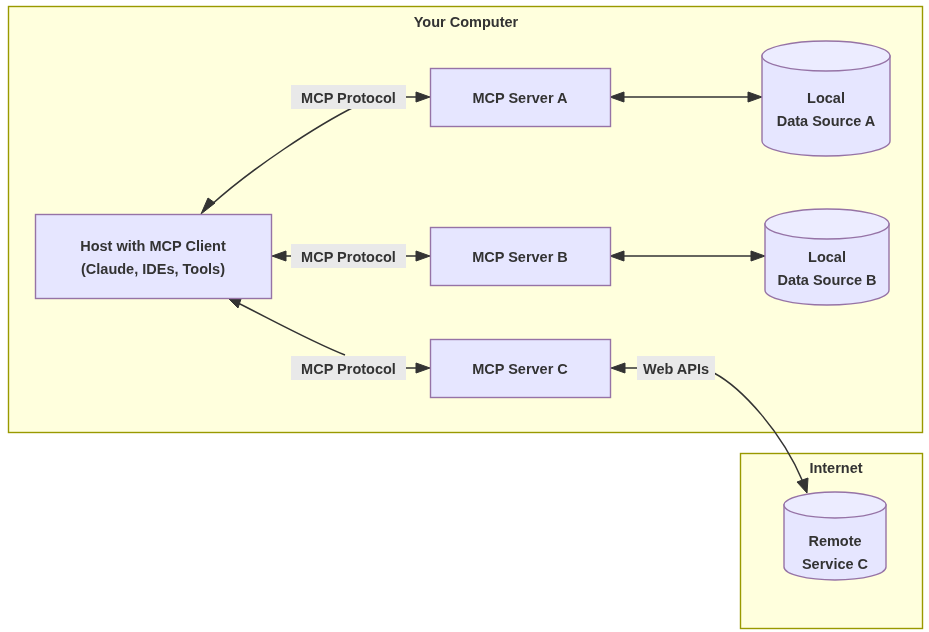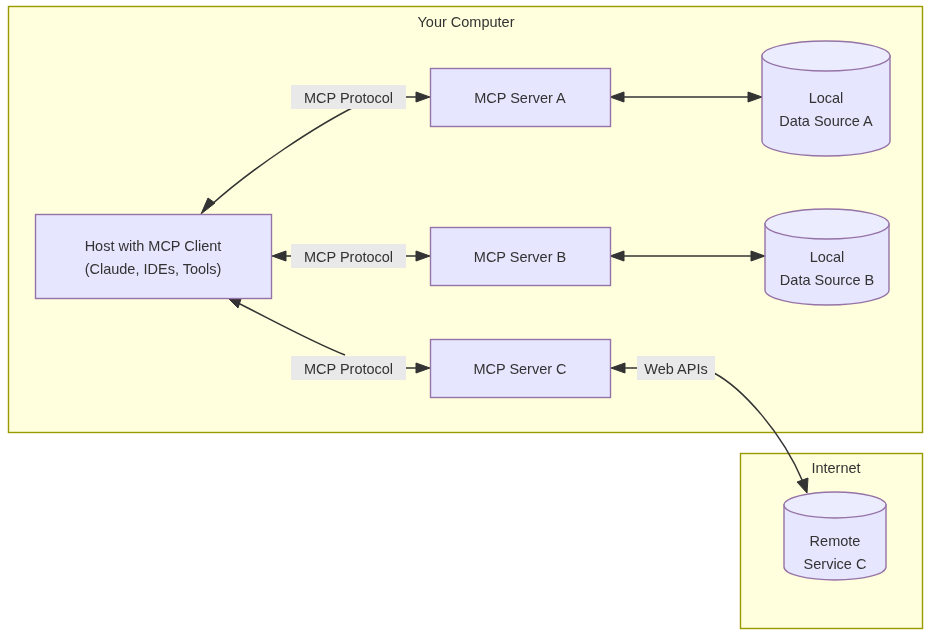--- a/index.html
+++ b/index.html
@@ -7,20 +7,21 @@
     padding: 0;
     background: #ffffff;
   }
   #canvas {
     position: relative;
     width: 929px;
     height: 632px;
     background: #ffffff;
     font-family: "Liberation Sans", sans-serif;
     overflow: hidden;
+    font-weight: bold;
   }
   svg.layer {
     position: absolute;
     left: 0;
     top: 0;
     width: 929px;
     height: 632px;
   }
   .region-box {
     fill: #ffffdd;

